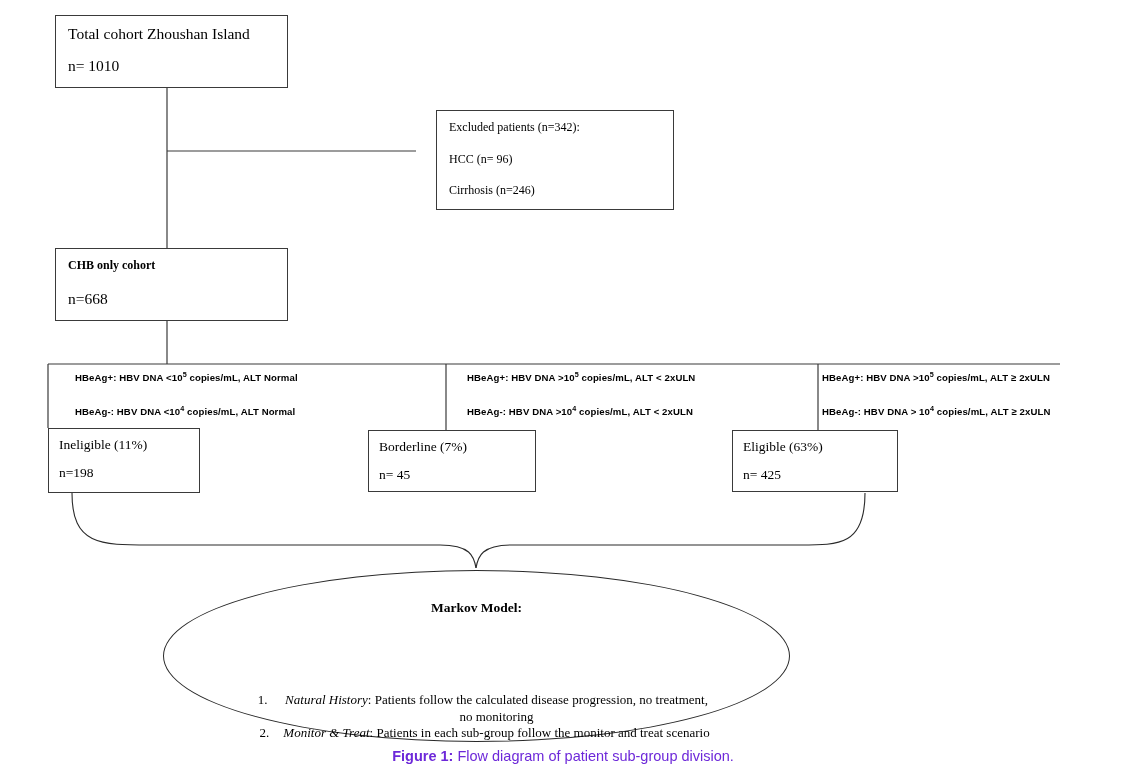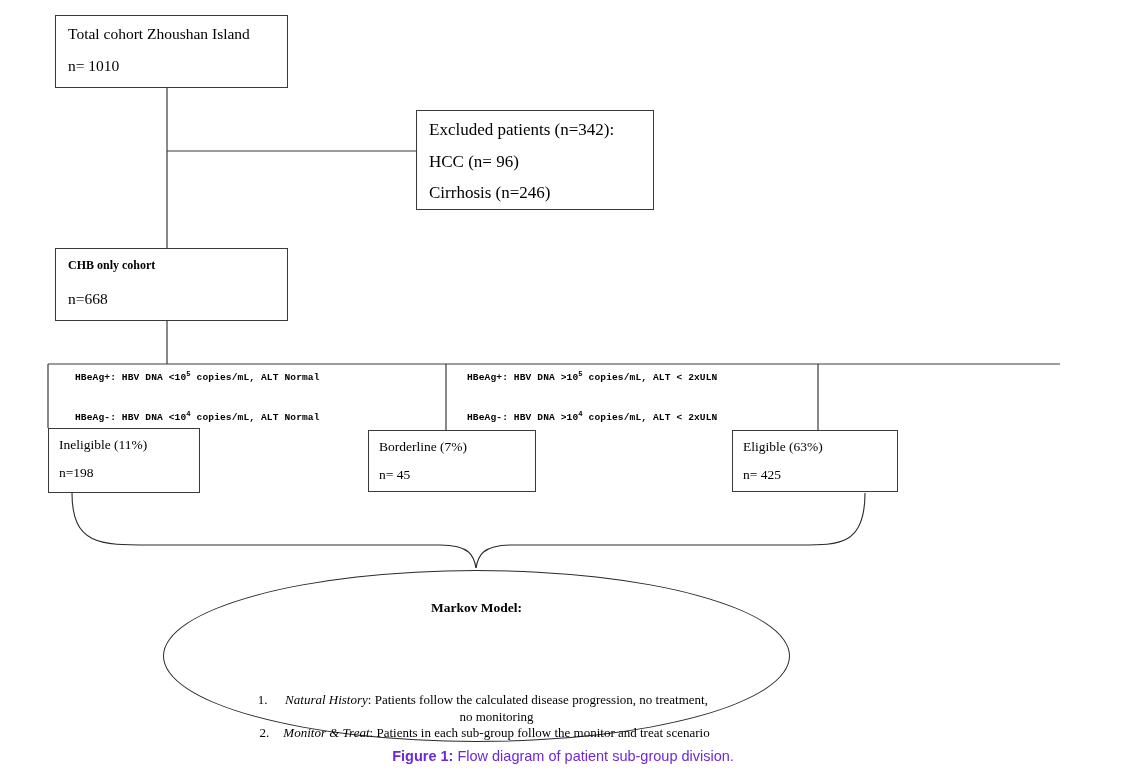--- a/index.html
+++ b/index.html
@@ -43,22 +43,22 @@
   .node .line.l1 { top: 9px; }
   .node .line.l2 { top: 41px; }
   .node .line.l3 { top: 73px; }
 
   
   #box-total {
     left: 55px; top: 15px; width: 233px; height: 73px;
     font-size: 15.5px;
   }
   #box-excluded {
-    left: 416px; top: 110px; width: 238px; height: 100px;
-    font-size: 17px;
+    left: 436px; top: 110px; width: 238px; height: 100px;
+    font-size: 12px;
   }
   #box-excluded .line.l1 { top: 9px; }
   #box-excluded .line.l2 { top: 41px; }
   #box-excluded .line.l3 { top: 72px; }
 
   #box-chb {
     left: 55px; top: 248px; width: 233px; height: 73px;
     font-size: 15.5px;
   }
   #box-chb .line.l1 { font-weight: bold; font-size: 12px; }
@@ -78,29 +78,29 @@
   #box-ineligible .line.l1,
   #box-borderline .line.l1,
   #box-eligible .line.l1 { top: 8px; left: 10px; }
   #box-ineligible .line.l2,
   #box-borderline .line.l2,
   #box-eligible .line.l2 { top: 36px; left: 10px; }
 
   
   .criteria {
     position: absolute;
-    font-family: Liberation Mono, monospace;
+    font-family: Liberation Sans, sans-serif;
     font-size: 9.6px;
     font-weight: bold;
     letter-spacing: 0.1px;
     color: #000;
     white-space: nowrap;
   }
   .criteria .cline { line-height: 1.0; }
-  .criteria .cline + .cline { margin-top: 30px; }
+  .criteria .cline + .cline { margin-top: 24px; }
   .criteria sup {
     font-size: 7.2px;
     vertical-align: super;
     line-height: 0;
   }
   #crit-left   { left: 75px;  top: 373px; }
   #crit-mid    { left: 467px; top: 373px; }
   #crit-right  { left: 822px; top: 373px; }
 
   
@@ -215,20 +215,24 @@
   <div class="criteria" id="crit-left">
     <div class="cline"><span>HBeAg+: HBV DNA &lt;10</span><sup>5</sup><span> copies/mL, ALT Normal</span></div>
     <div class="cline"><span>HBeAg-: HBV DNA &lt;10</span><sup>4</sup><span> copies/mL, ALT Normal</span></div>
   </div>
 
   <div class="criteria" id="crit-mid">
     <div class="cline"><span>HBeAg+: HBV DNA &gt;10</span><sup>5</sup><span> copies/mL, ALT &lt; 2xULN</span></div>
     <div class="cline"><span>HBeAg-: HBV DNA &gt;10</span><sup>4</sup><span> copies/mL, ALT &lt; 2xULN</span></div>
   </div>
 
+  <div class="criteria" id="crit-right">
+    <div class="cline"><span>HBeAg+: HBV DNA &gt;10</span><sup>5</sup><span> copies/mL, ALT ≥ 2xULN</span></div>
+    <div class="cline"><span>HBeAg-: HBV DNA &gt; 10</span><sup>4</sup><span> copies/mL, ALT ≥ 2xULN</span></div>
+  </div>
 
   <div class="node" id="box-ineligible">
     <div class="line l1">Ineligible (11%)</div>
     <div class="line l2">n=198</div>
   </div>
 
   <div class="node" id="box-borderline">
     <div class="line l1">Borderline (7%)</div>
     <div class="line l2">n= 45</div>
   </div>

